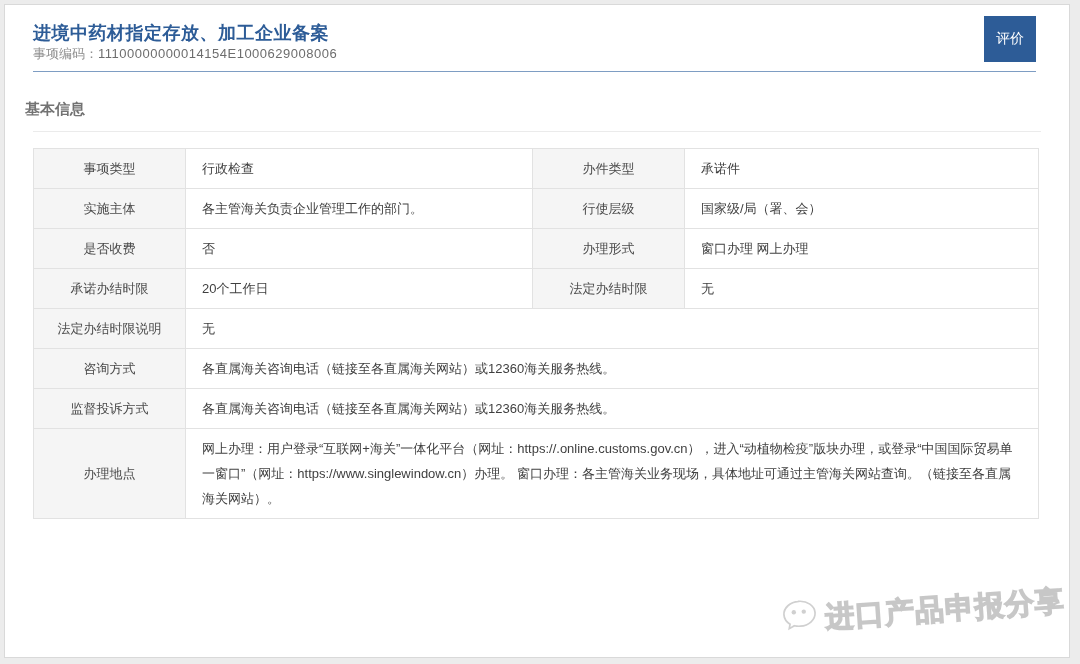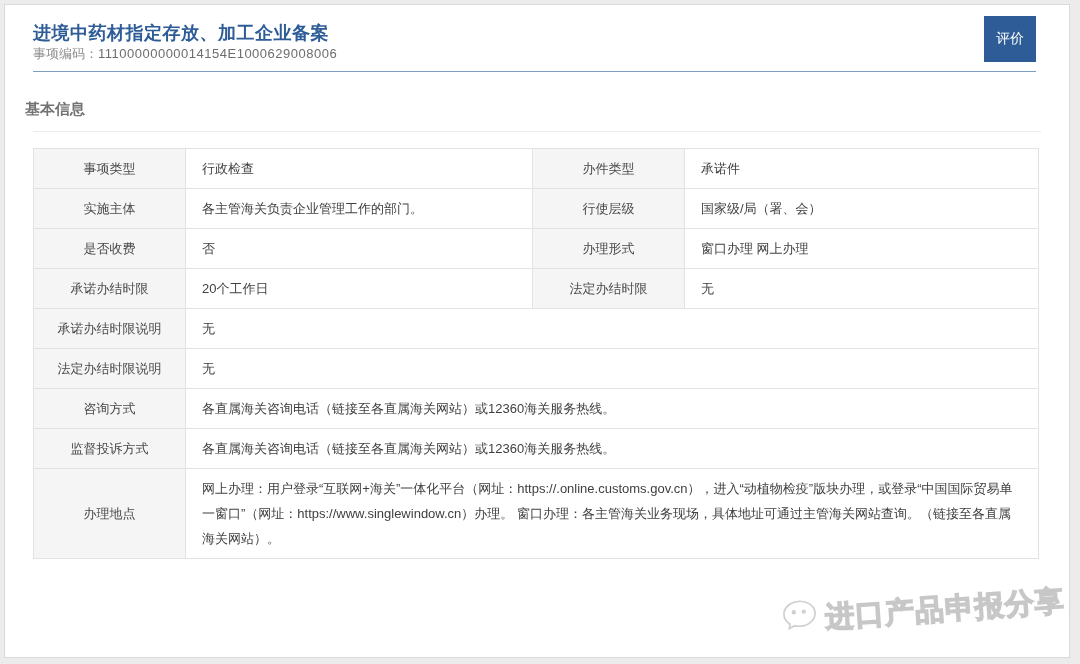--- a/index.html
+++ b/index.html
@@ -144,24 +144,20 @@
         <td class="lbl">办理形式</td>
         <td>窗口办理 网上办理</td>
       </tr>
       <tr>
         <td class="lbl">承诺办结时限</td>
         <td>20个工作日</td>
         <td class="lbl">法定办结时限</td>
         <td>无</td>
       </tr>
       <tr>
-        <td class="lbl">承诺办结时限说明</td>
-        <td colspan="3">无</td>
-      </tr>
-      <tr>
         <td class="lbl">法定办结时限说明</td>
         <td colspan="3">无</td>
       </tr>
       <tr>
         <td class="lbl">咨询方式</td>
         <td colspan="3">各直属海关咨询电话（链接至各直属海关网站）或12360海关服务热线。</td>
       </tr>
       <tr>
         <td class="lbl">监督投诉方式</td>
         <td colspan="3">各直属海关咨询电话（链接至各直属海关网站）或12360海关服务热线。</td>

